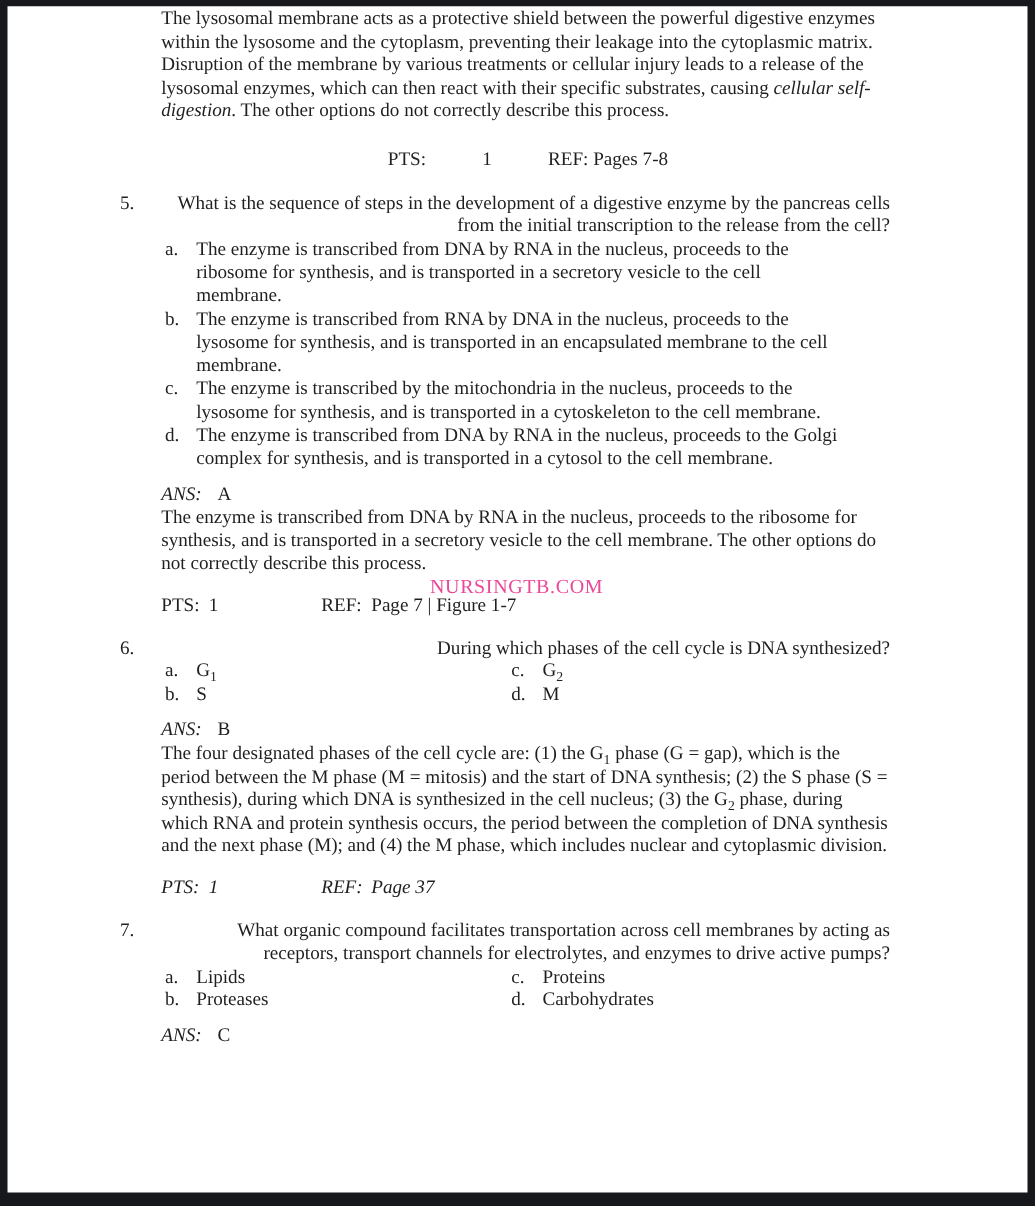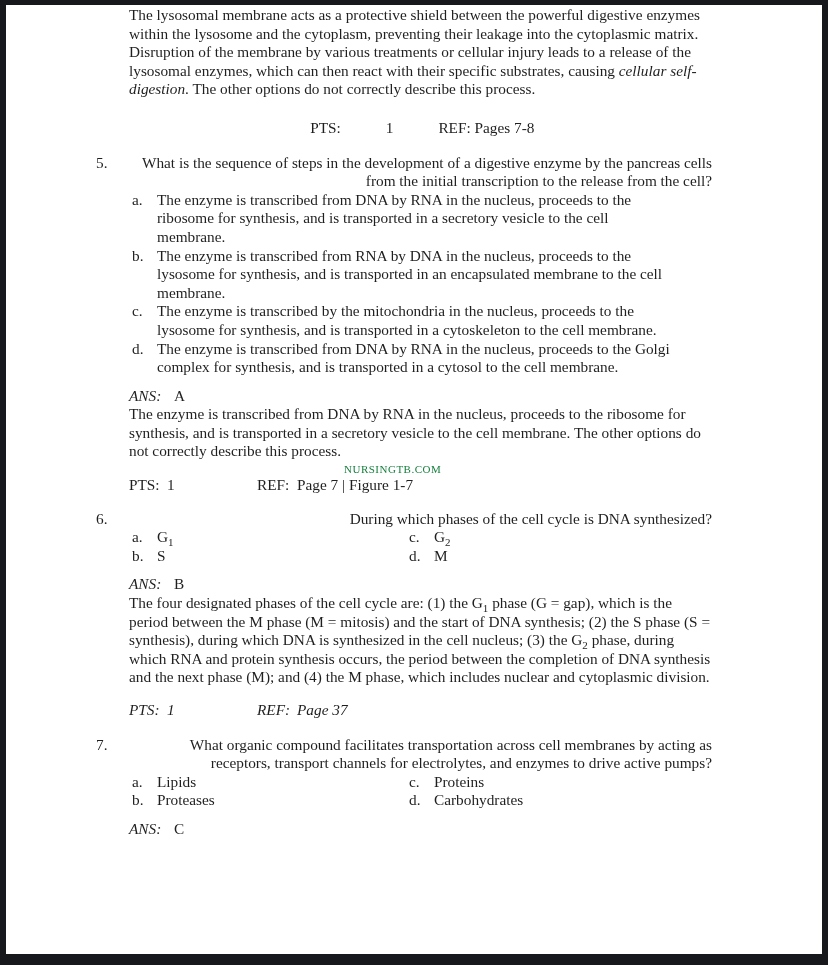--- a/index.html
+++ b/index.html
@@ -39,22 +39,22 @@
 
   .mt-meta1 { margin-top:20px;text-align:center; }
   .mt-q5 { margin-top:16px; }
   .mt-ans { margin-top:10px; }
   .mt-q6 { margin-top:15px; }
   .mt-meta3 { margin-top:14px;font-style:italic; }
   .mt-q7 { margin-top:16px; }
 
   .watermark {
     margin-left:248px; margin-top:2px;
-    font-size:11px; line-height:13px; letter-spacing:0.5px;
-    color:#15803d; white-space:nowrap;
+    font-size:16px; line-height:13px; letter-spacing:0.5px;
+    color:#ec4899; white-space:nowrap;
   }
 
   sub { font-size:11px; line-height:0; }
   .expl { max-width:583px; }
   .qtext { max-width:583px;text-align:right; }
 </style>
 </head>
 <body>
 
 <div class="frame top"></div>

